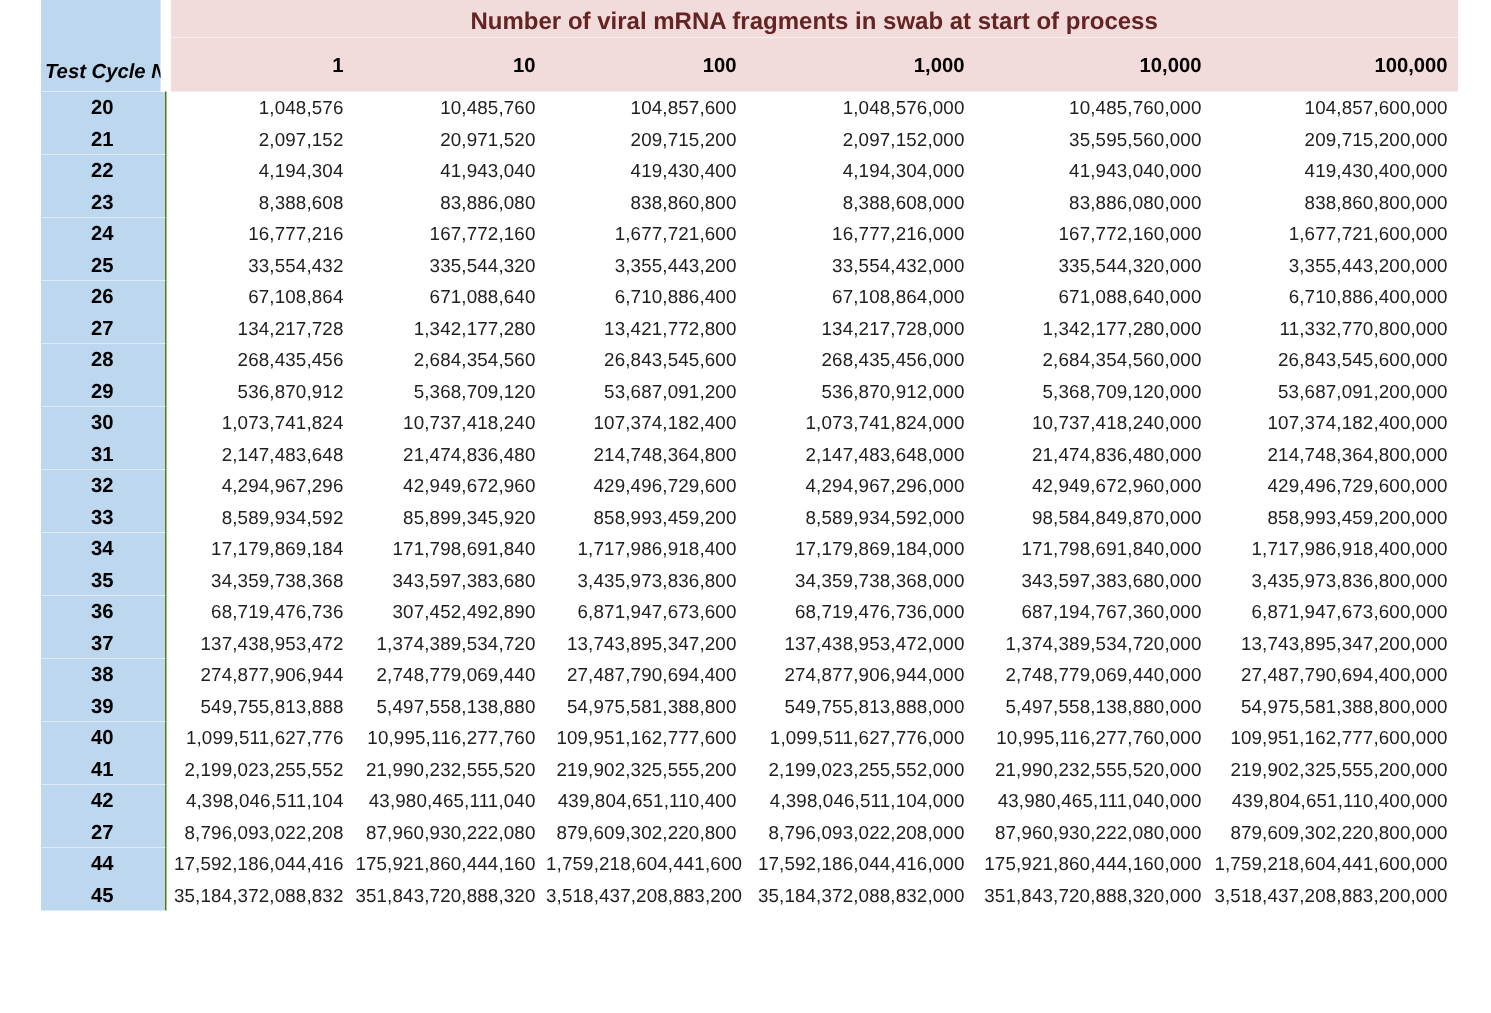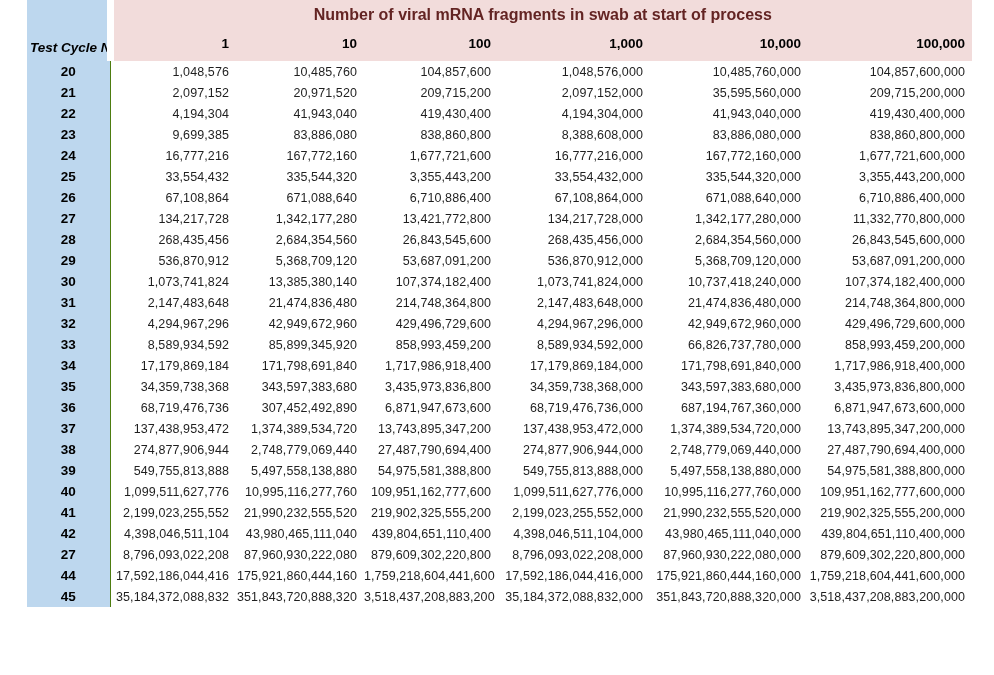--- a/index.html
+++ b/index.html
@@ -139,21 +139,21 @@
           <td class="cycle">22</td>
           <td class="val">4,194,304</td>
           <td class="val">41,943,040</td>
           <td class="val">419,430,400</td>
           <td class="val">4,194,304,000</td>
           <td class="val">41,943,040,000</td>
           <td class="val">419,430,400,000</td>
         </tr>
         <tr>
           <td class="cycle">23</td>
-          <td class="val">9,699,385</td>
+          <td class="val">8,388,608</td>
           <td class="val">83,886,080</td>
           <td class="val">838,860,800</td>
           <td class="val">8,388,608,000</td>
           <td class="val">83,886,080,000</td>
           <td class="val">838,860,800,000</td>
         </tr>
         <tr>
           <td class="cycle">24</td>
           <td class="val">16,777,216</td>
           <td class="val">167,772,160</td>
@@ -203,21 +203,21 @@
           <td class="val">536,870,912</td>
           <td class="val">5,368,709,120</td>
           <td class="val">53,687,091,200</td>
           <td class="val">536,870,912,000</td>
           <td class="val">5,368,709,120,000</td>
           <td class="val">53,687,091,200,000</td>
         </tr>
         <tr>
           <td class="cycle">30</td>
           <td class="val">1,073,741,824</td>
-          <td class="val">13,385,380,140</td>
+          <td class="val">10,737,418,240</td>
           <td class="val">107,374,182,400</td>
           <td class="val">1,073,741,824,000</td>
           <td class="val">10,737,418,240,000</td>
           <td class="val">107,374,182,400,000</td>
         </tr>
         <tr>
           <td class="cycle">31</td>
           <td class="val">2,147,483,648</td>
           <td class="val">21,474,836,480</td>
           <td class="val">214,748,364,800</td>
@@ -233,21 +233,21 @@
           <td class="val">4,294,967,296,000</td>
           <td class="val">42,949,672,960,000</td>
           <td class="val">429,496,729,600,000</td>
         </tr>
         <tr>
           <td class="cycle">33</td>
           <td class="val">8,589,934,592</td>
           <td class="val">85,899,345,920</td>
           <td class="val">858,993,459,200</td>
           <td class="val">8,589,934,592,000</td>
-          <td class="val">66,826,737,780,000</td>
+          <td class="val">98,584,849,870,000</td>
           <td class="val">858,993,459,200,000</td>
         </tr>
         <tr>
           <td class="cycle">34</td>
           <td class="val">17,179,869,184</td>
           <td class="val">171,798,691,840</td>
           <td class="val">1,717,986,918,400</td>
           <td class="val">17,179,869,184,000</td>
           <td class="val">171,798,691,840,000</td>
           <td class="val">1,717,986,918,400,000</td>

